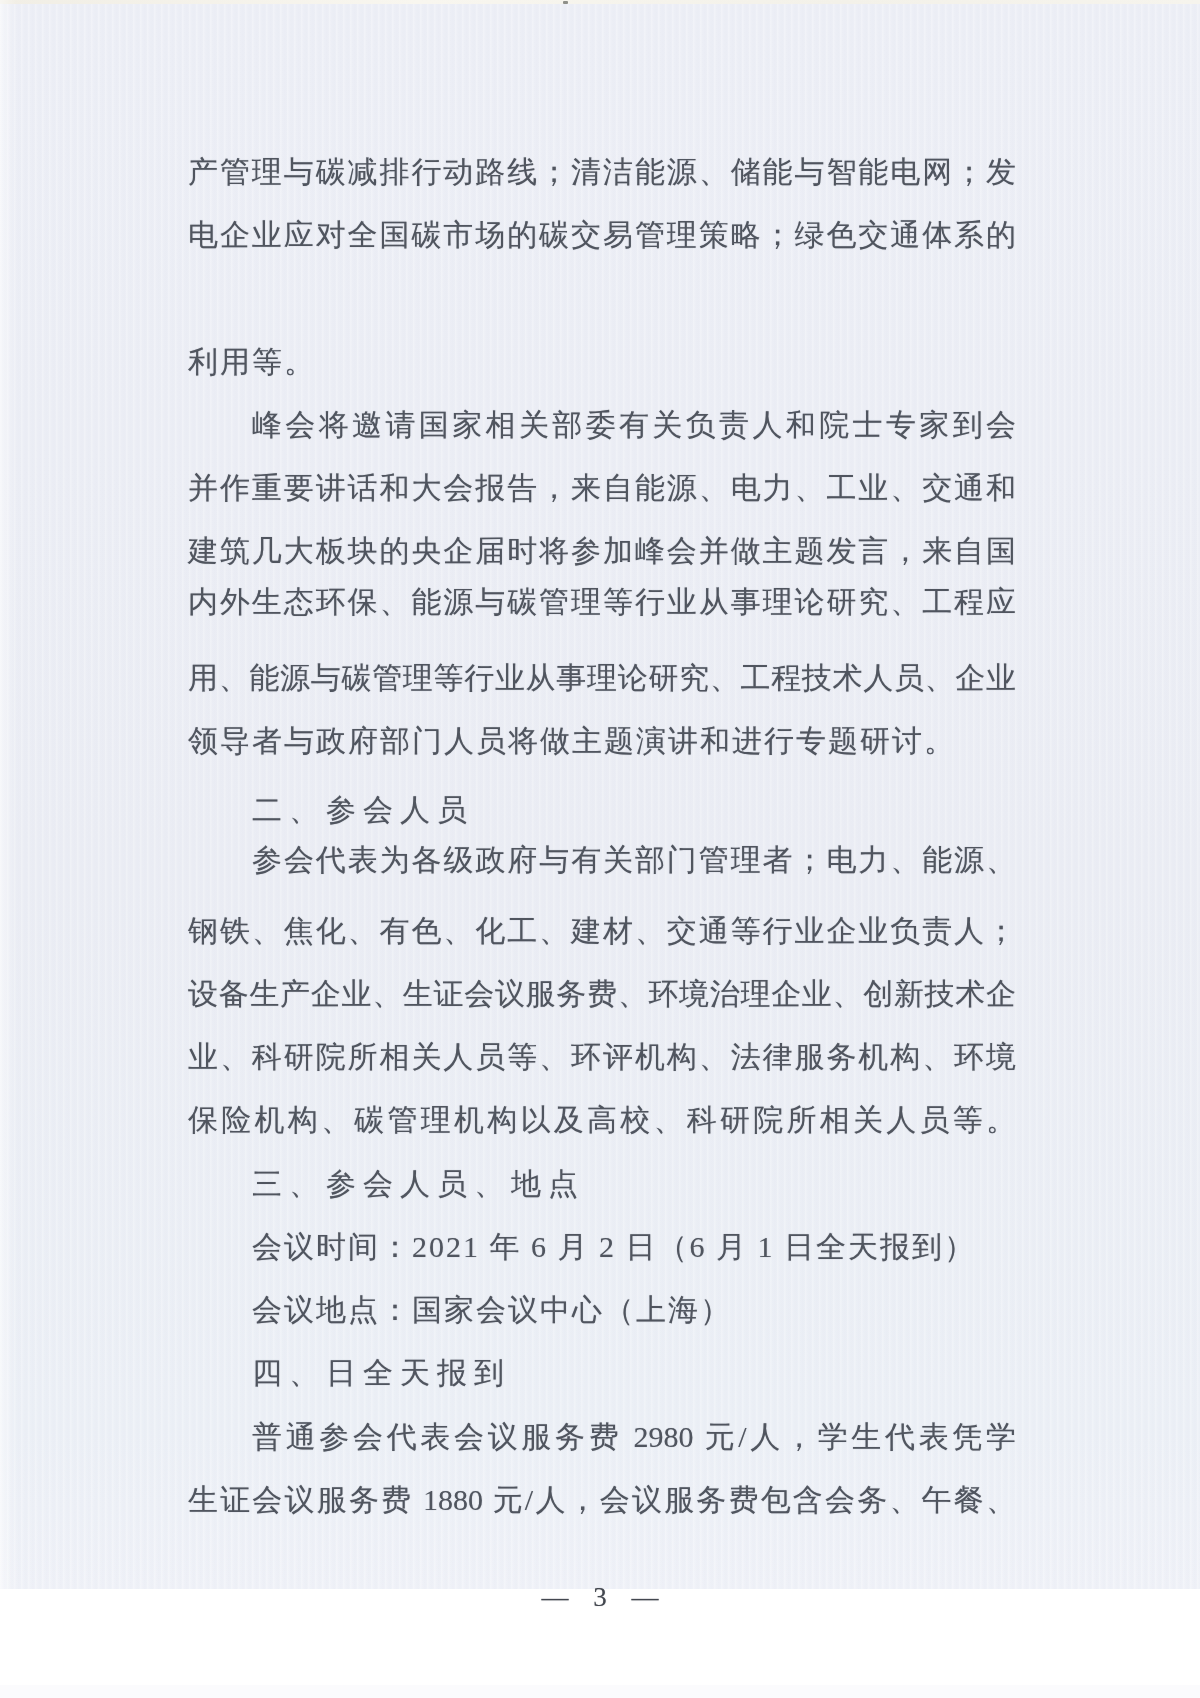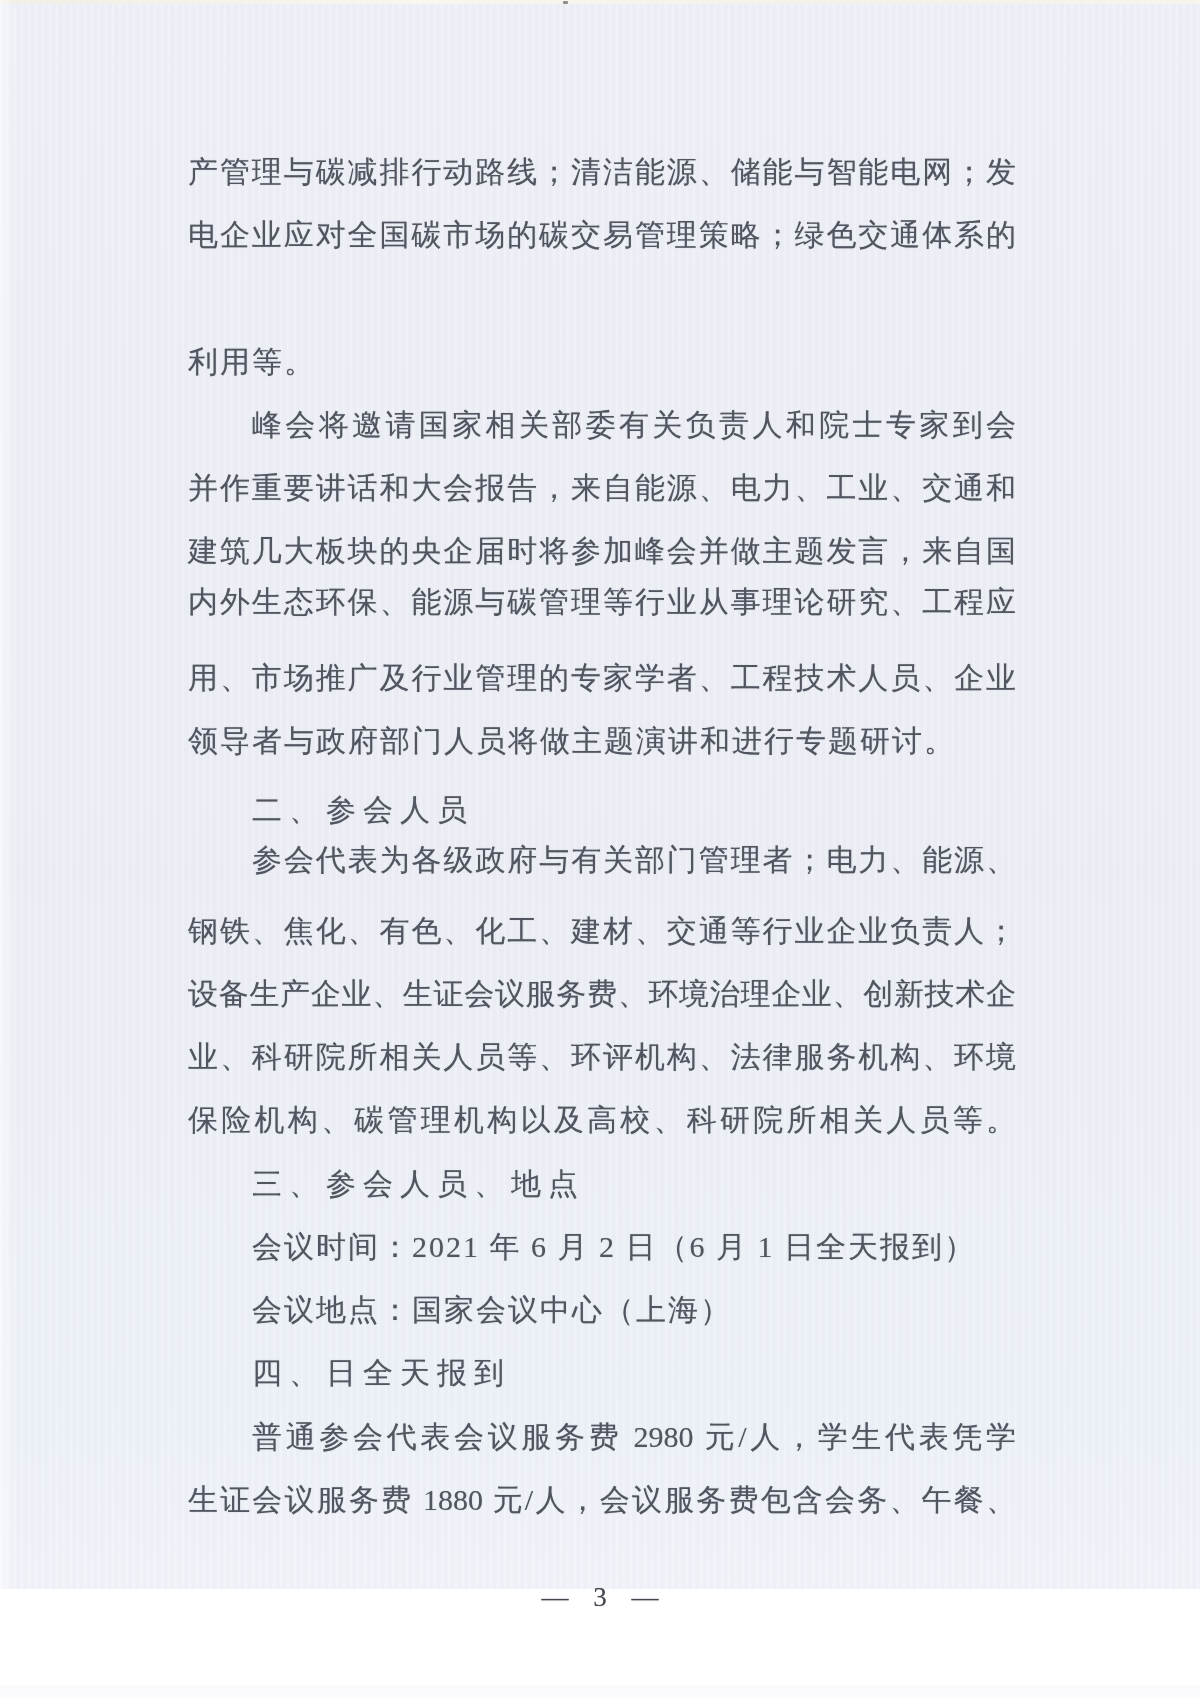--- a/index.html
+++ b/index.html
@@ -67,21 +67,21 @@
   <div class="speck"></div>
 
   <div class="ln jus" style="top:152px;">产管理与碳减排行动路线；清洁能源、储能与智能电网；发</div>
   <div class="ln jus" style="top:215px;">电企业应对全国碳市场的碳交易管理策略；绿色交通体系的</div>
   <div class="ln" style="top:342px;">利用等。</div>
 
   <div class="ln ind jus" style="top:405px;">峰会将邀请国家相关部委有关负责人和院士专家到会</div>
   <div class="ln jus" style="top:468px;">并作重要讲话和大会报告，来自能源、电力、工业、交通和</div>
   <div class="ln jus" style="top:531px;">建筑几大板块的央企届时将参加峰会并做主题发言，来自国</div>
   <div class="ln jus" style="top:568px;margin-top:14px;">内外生态环保、能源与碳管理等行业从事理论研究、工程应</div>
-  <div class="ln jus" style="top:658px;">用、市场推广及行业管理的专家学者、工程技术人员、企业</div>
+  <div class="ln jus" style="top:658px;">用、能源与碳管理等行业从事理论研究、工程技术人员、企业</div>
   <div class="ln" style="top:721px;">领导者与政府部门人员将做主题演讲和进行专题研讨。</div>
 
   <div class="ln ind hd" style="top:790px;">二、参会人员</div>
 
   <div class="ln ind jus" style="top:840px;">参会代表为各级政府与有关部门管理者；电力、能源、</div>
   <div class="ln jus" style="top:911px;">钢铁、焦化、有色、化工、建材、交通等行业企业负责人；</div>
   <div class="ln jus" style="top:974px;">设备生产企业、生证会议服务费、环境治理企业、创新技术企</div>
   <div class="ln jus" style="top:1037px;">业、科研院所相关人员等、环评机构、法律服务机构、环境</div>
   <div class="ln jus" style="top:1100px;">保险机构、碳管理机构以及高校、科研院所相关人员等。</div>
 

